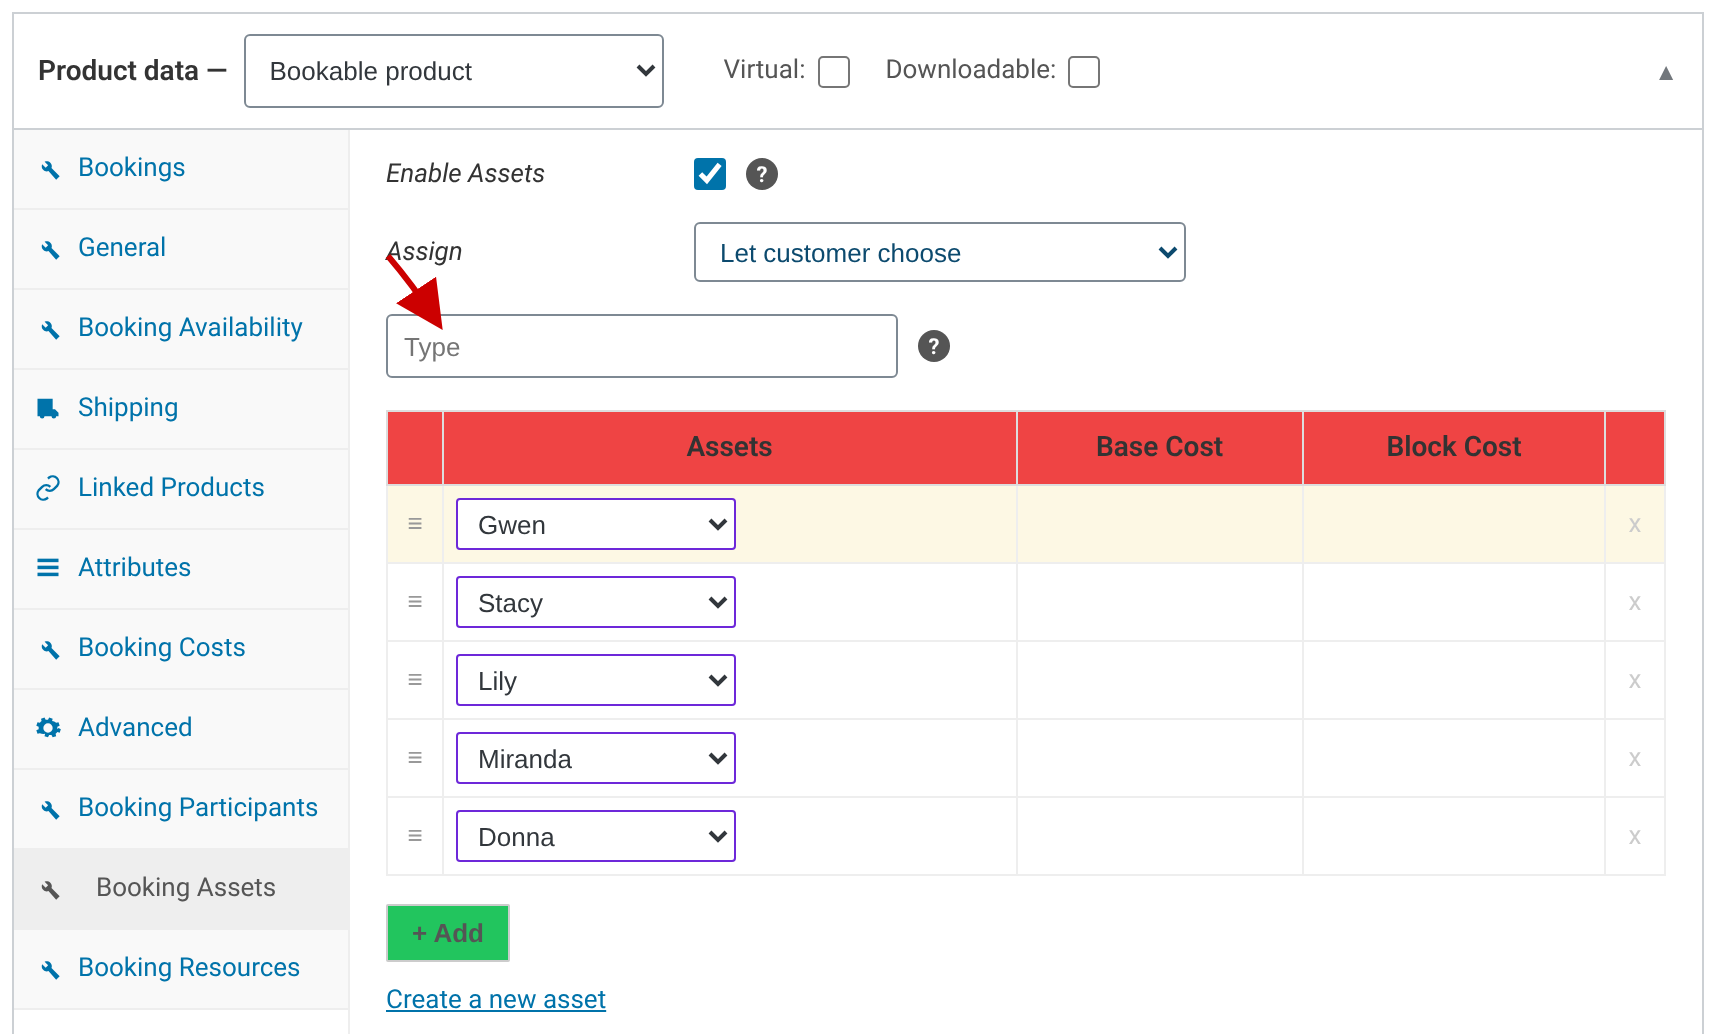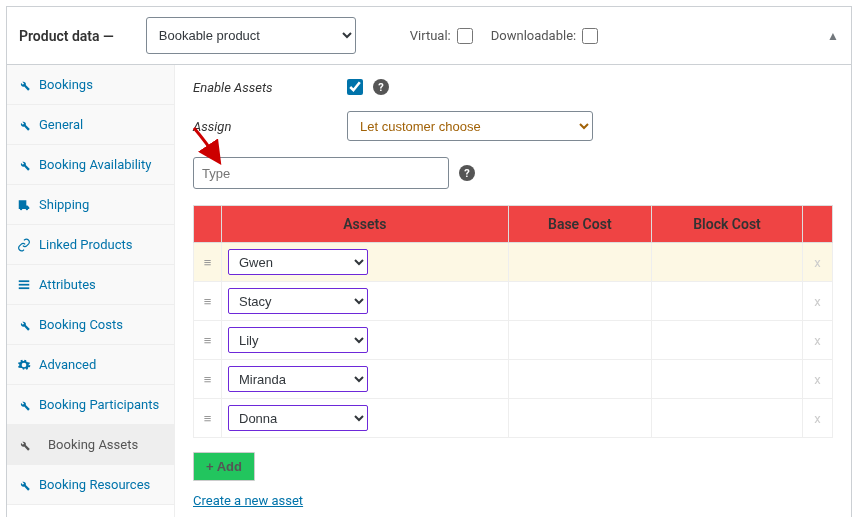--- a/index.html
+++ b/index.html
@@ -1,36 +1,36 @@
 <!DOCTYPE html>
 <html><head>
 <meta charset="utf-8">
 <style>
   * { box-sizing: border-box; margin: 0; padding: 0; }
   body { font-family: -apple-system, BlinkMacSystemFont, "Segoe UI", Roboto, sans-serif; font-size: 13px; color: #444; background: #fff; padding: 6px; }
   .panel { border: 1px solid #ccd0d4; background: #fff; width: 846px; }
-  .panel-header { display: flex; align-items: center; padding: 10px 12px; border-bottom: 1px solid #ccd0d4; gap: 24px; }
+  .panel-header { display: flex; align-items: center; padding: 10px 12px; border-bottom: 1px solid #ccd0d4; }
   .panel-title { font-weight: 600; color: #333; font-size: 14px; }
   .product-type { margin-left: 8px; height: 37px; width: 210px; border: 1px solid #7e8993; border-radius: 3px; background: #fff; padding: 0 8px; font-size: 13px; color: #32373c; }
   .header-opts { margin-left: 30px; display: flex; align-items: center; gap: 18px; }
   .opt-label { font-size: 13px; color: #555; display: flex; align-items: center; gap: 6px; }
   .opt-label input[type=checkbox] { width: 16px; height: 16px; border: 1px solid #7e8993; }
   .collapse { margin-left: auto; color: #72777c; font-size: 12px; cursor: pointer; }
   .panel-body { display: flex; }
   .sidebar { width: 168px; border-right: 1px solid #eee; }
-  .tab { display: flex; align-items: flex-end; gap: 8px; padding: 12px 10px; border-bottom: 1px solid #eee; color: #0073aa; cursor: pointer; font-size: 13px; background: #f9f9f9; }
+  .tab { display: flex; align-items: flex-start; gap: 8px; padding: 12px 10px; border-bottom: 1px solid #eee; color: #0073aa; cursor: pointer; font-size: 13px; background: #f9f9f9; }
   .tab.active { background: #eee; color: #555; gap: 17px; }
   .tab .icon { width: 14px; height: 14px; display: inline-flex; align-items: center; justify-content: center; color: #0073aa; }
   .tab.active .icon { color: #555; }
   .content { flex: 1; padding: 14px 18px 18px; position: relative; }
   .form-row { display: flex; align-items: center; margin-bottom: 16px; }
   .form-label { width: 154px; font-size: 13px; color: #333; font-style: italic; }
   .enable-cb { width: 16px; height: 16px; accent-color: #0073aa; border: 1px solid #7e8993; margin-right: 10px; }
   .help { width: 16px; height: 16px; border-radius: 50%; background: #555; color: #fff; display: inline-flex; align-items: center; justify-content: center; font-size: 11px; font-weight: bold; cursor: help; }
-  .assign-select { width: 246px; height: 30px; border: 1px solid #7e8993; border-radius: 3px; background: #fff; padding: 0 8px; font-size: 13px; color: #a16207; }
+  .assign-select { width: 246px; height: 30px; border: 1px solid #7e8993; border-radius: 3px; background: #fff; padding: 0 8px; font-size: 13px; color: #0c4a6e; }
   .label-input { width: 256px; height: 32px; border: 1px solid #7e8993; border-radius: 3px; padding: 0 8px; font-size: 13px; background: #fff; }
   .arrow { position: absolute; left: -5px; top: 45px; pointer-events: none; }
   table.assets { width: 100%; border-collapse: collapse; margin-top: 4px;}
   table.assets th { background: #ef4444; border: 1px solid #ddd; padding: 10px 6px; font-weight: 600; color: #333; font-size: 14px; }
   table.assets tr.data-row td { border: 1px solid #eee; padding: 6px; vertical-align: middle; }
   table.assets tr.highlight td { background: #fdf8e4; }
   .drag { color: #999; cursor: grab; text-align: center; }
   .asset-select { width: 140px; height: 26px; border: 1px solid #6d28d9; border-radius: 2px; background: #fff; padding: 0 6px; font-size: 13px; color: #32373c; }
   .remove { color: #ccc; text-align: center; cursor: pointer; }
   .add-btn { margin-top: 14px; padding: 6px 12px; border: 1px solid #ccc; border-radius: 1px; background: #22c55e; font-size: 13px; font-weight: 700; color: #555; cursor: pointer; }

